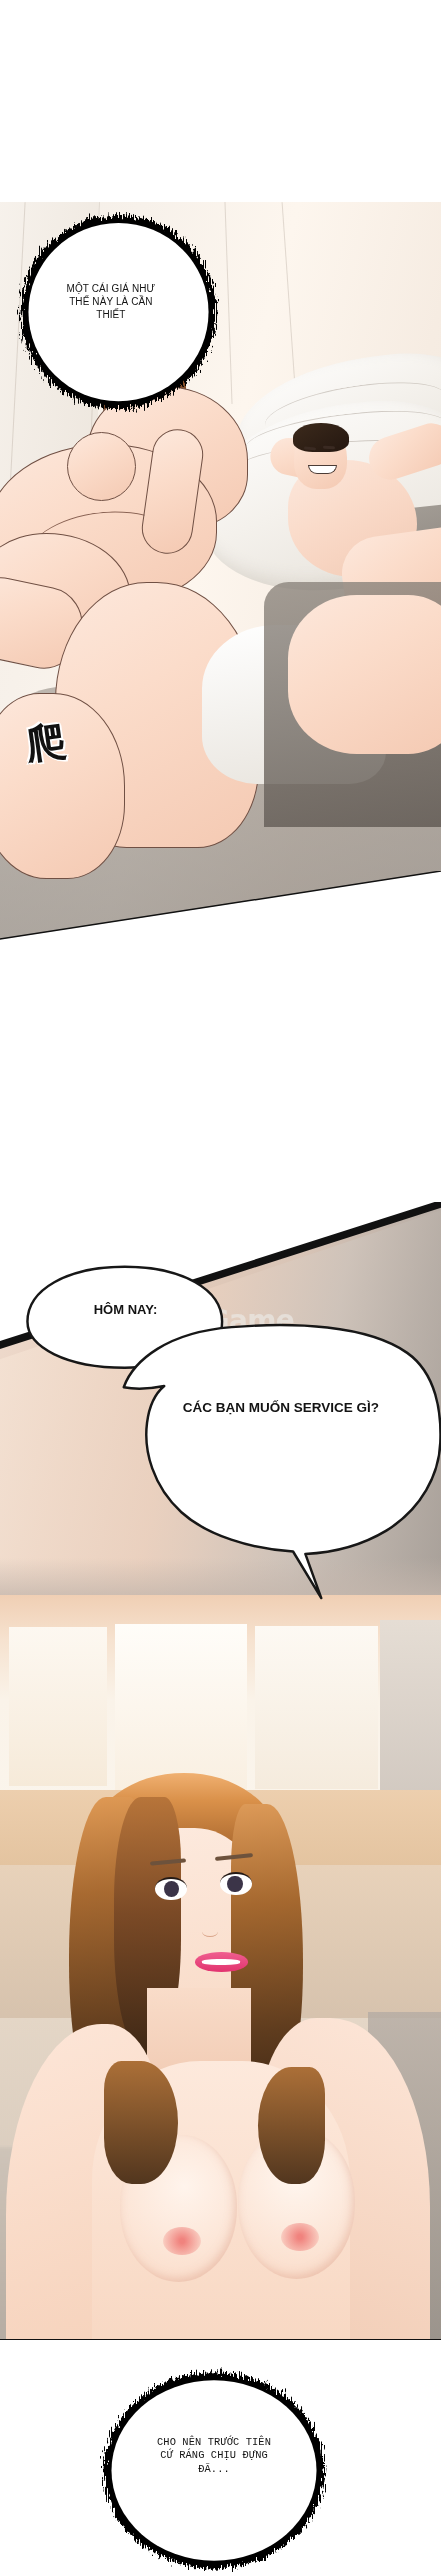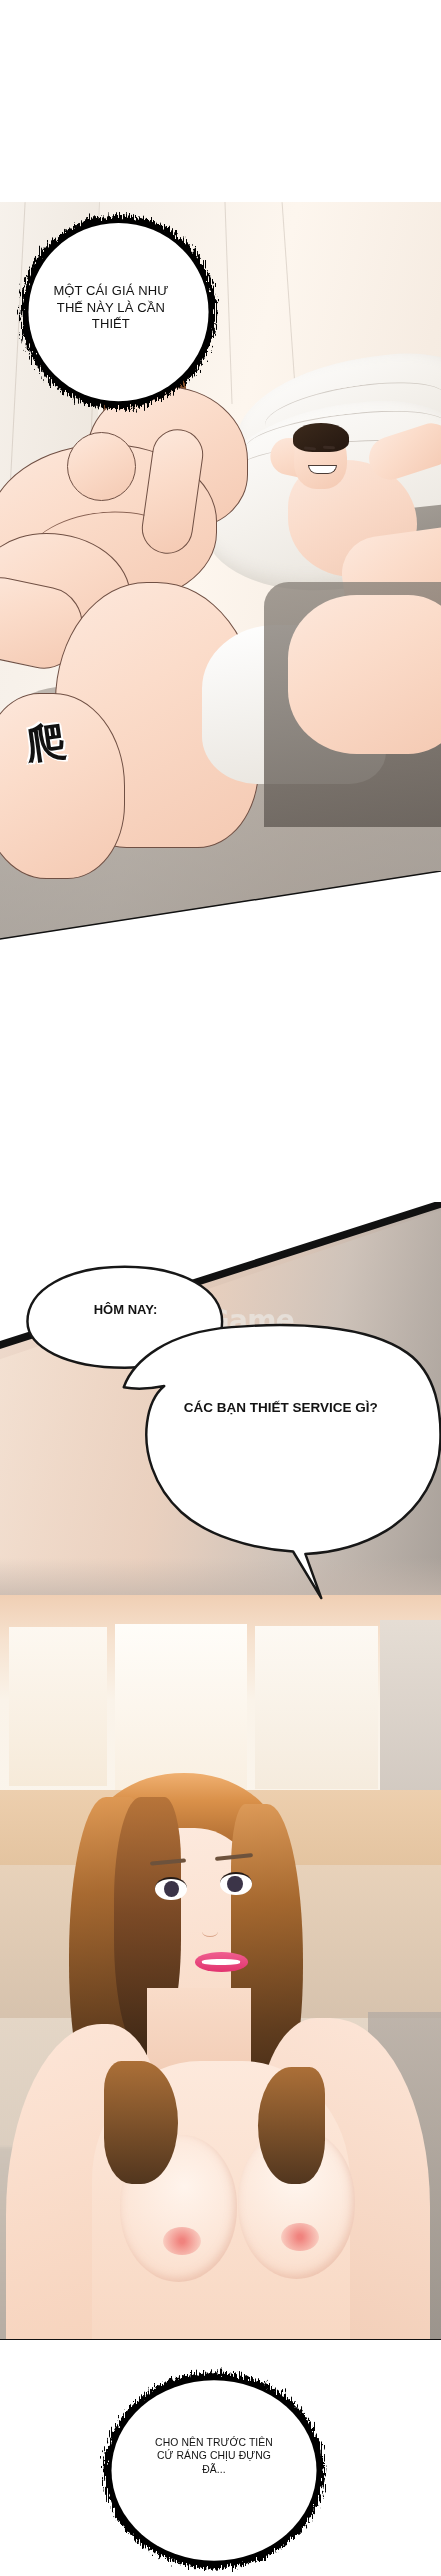--- a/index.html
+++ b/index.html
@@ -271,21 +271,21 @@
         <filter id="rough1" x="-25%" y="-25%" width="150%" height="150%">
           <feTurbulence type="fractalNoise" baseFrequency="0.55 0.06" numOctaves="4" seed="7" result="n"></feTurbulence>
           <feDisplacementMap in="SourceGraphic" in2="n" scale="26" xChannelSelector="R" yChannelSelector="G"></feDisplacementMap>
         </filter>
       </defs>
       <g filter="url(#rough1)">
         <ellipse cx="182" cy="176" rx="160" ry="158" fill="#000000"></ellipse>
       </g>
       <ellipse cx="182" cy="176" rx="147" ry="145" fill="#ffffff"></ellipse>
     </svg>
-    <div class="bubble-text" style="top:79px;left:15px;right:31px;font-size:13px;">MỘT CÁI GIÁ NHƯ
+    <div class="bubble-text" style="top:79px;left:15px;right:31px;font-size:10px;">MỘT CÁI GIÁ NHƯ
 THẾ NÀY LÀ CẦN
 THIẾT</div>
   </div>
 
   <div id="watermark">
     <span class="wm-nene">NÊNÊ</span>
     <span class="wm-heart">❤</span>
     <span class="wm-game">Game</span>
   </div>
 
@@ -309,24 +309,24 @@
                C 300 2 420 6 486 52
                C 534 86 542 150 540 198
                C 538 250 510 306 452 342
                C 412 366 366 378 320 380
                L 346 452 L 300 376
                C 232 372 160 350 118 312
                C 72 270 56 212 62 166
                C 66 134 78 116 90 106
                C 70 110 44 112 24 108 Z" fill="#ffffff" stroke="#171717" stroke-width="4" stroke-linejoin="round"></path>
     </svg>
-    <div class="oval-text" style="left:13.5px;right:4.9px;top:79px;text-align:center;font-size:13.5px;">CÁC BẠN THIẾT SERVICE GÌ?</div>
-  </div>
-
-  <div class="spiky-wrap" style="left:90px;top:2365px;width:248px;height:211px;">
+    <div class="oval-text" style="left:13.5px;right:4.9px;top:79px;text-align:center;font-size:13.5px;">CÁC BẠN MUỐN SERVICE GÌ?</div>
+  </div>
+
+  <div class="spiky-wrap" style="left:90px;top:2365px;width:248px;height:211px;font-family:Liberation Mono, monospace;">
     <svg viewBox="0 0 404 344" preserveAspectRatio="none" aria-hidden="true">
       <defs>
         <filter id="rough2" x="-25%" y="-25%" width="150%" height="150%">
           <feTurbulence type="fractalNoise" baseFrequency="0.6 0.065" numOctaves="4" seed="23" result="n2"></feTurbulence>
           <feDisplacementMap in="SourceGraphic" in2="n2" scale="24" xChannelSelector="R" yChannelSelector="G"></feDisplacementMap>
         </filter>
       </defs>
       <g filter="url(#rough2)">
         <ellipse cx="202" cy="172" rx="180" ry="160" fill="#000000"></ellipse>
       </g>

